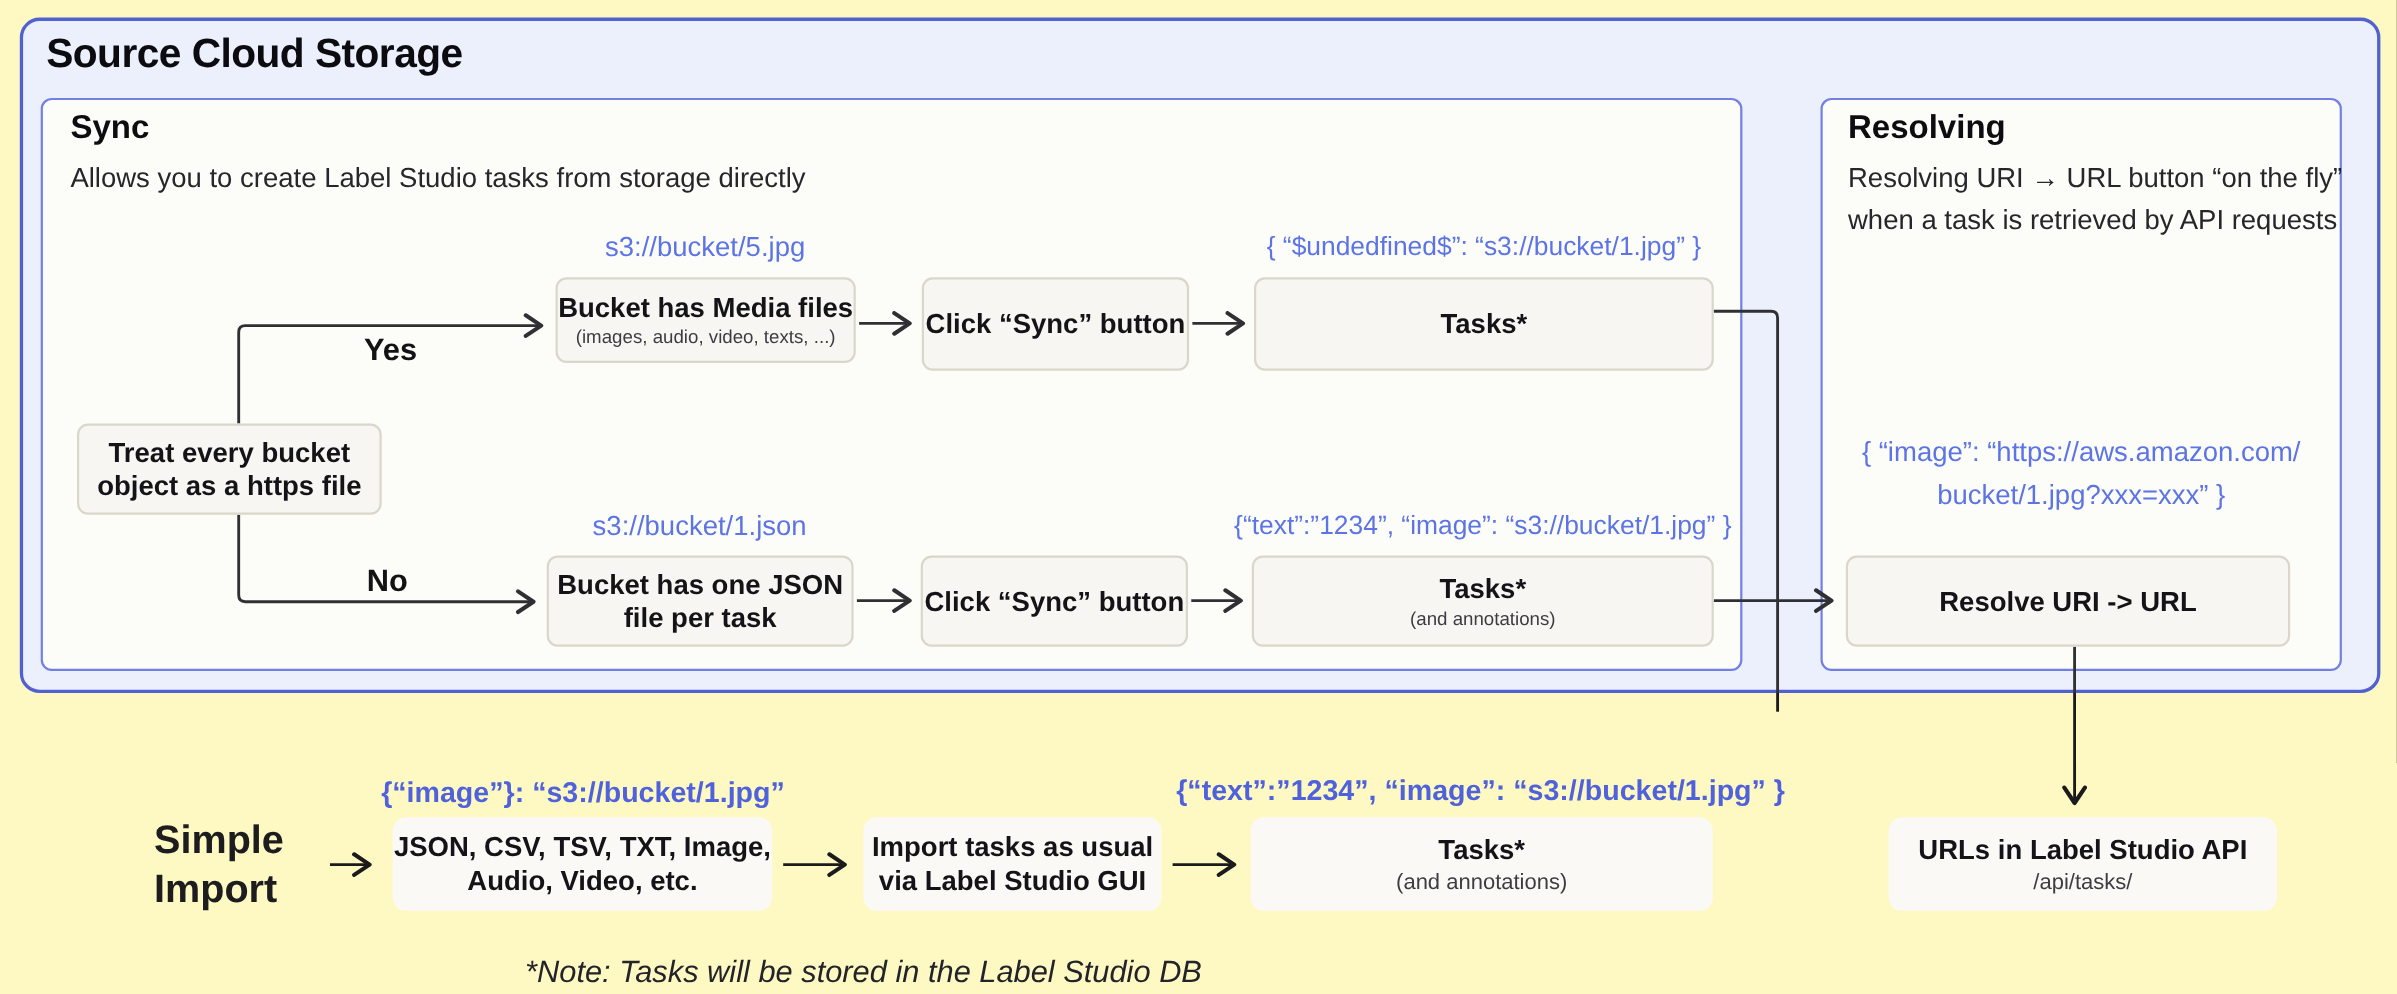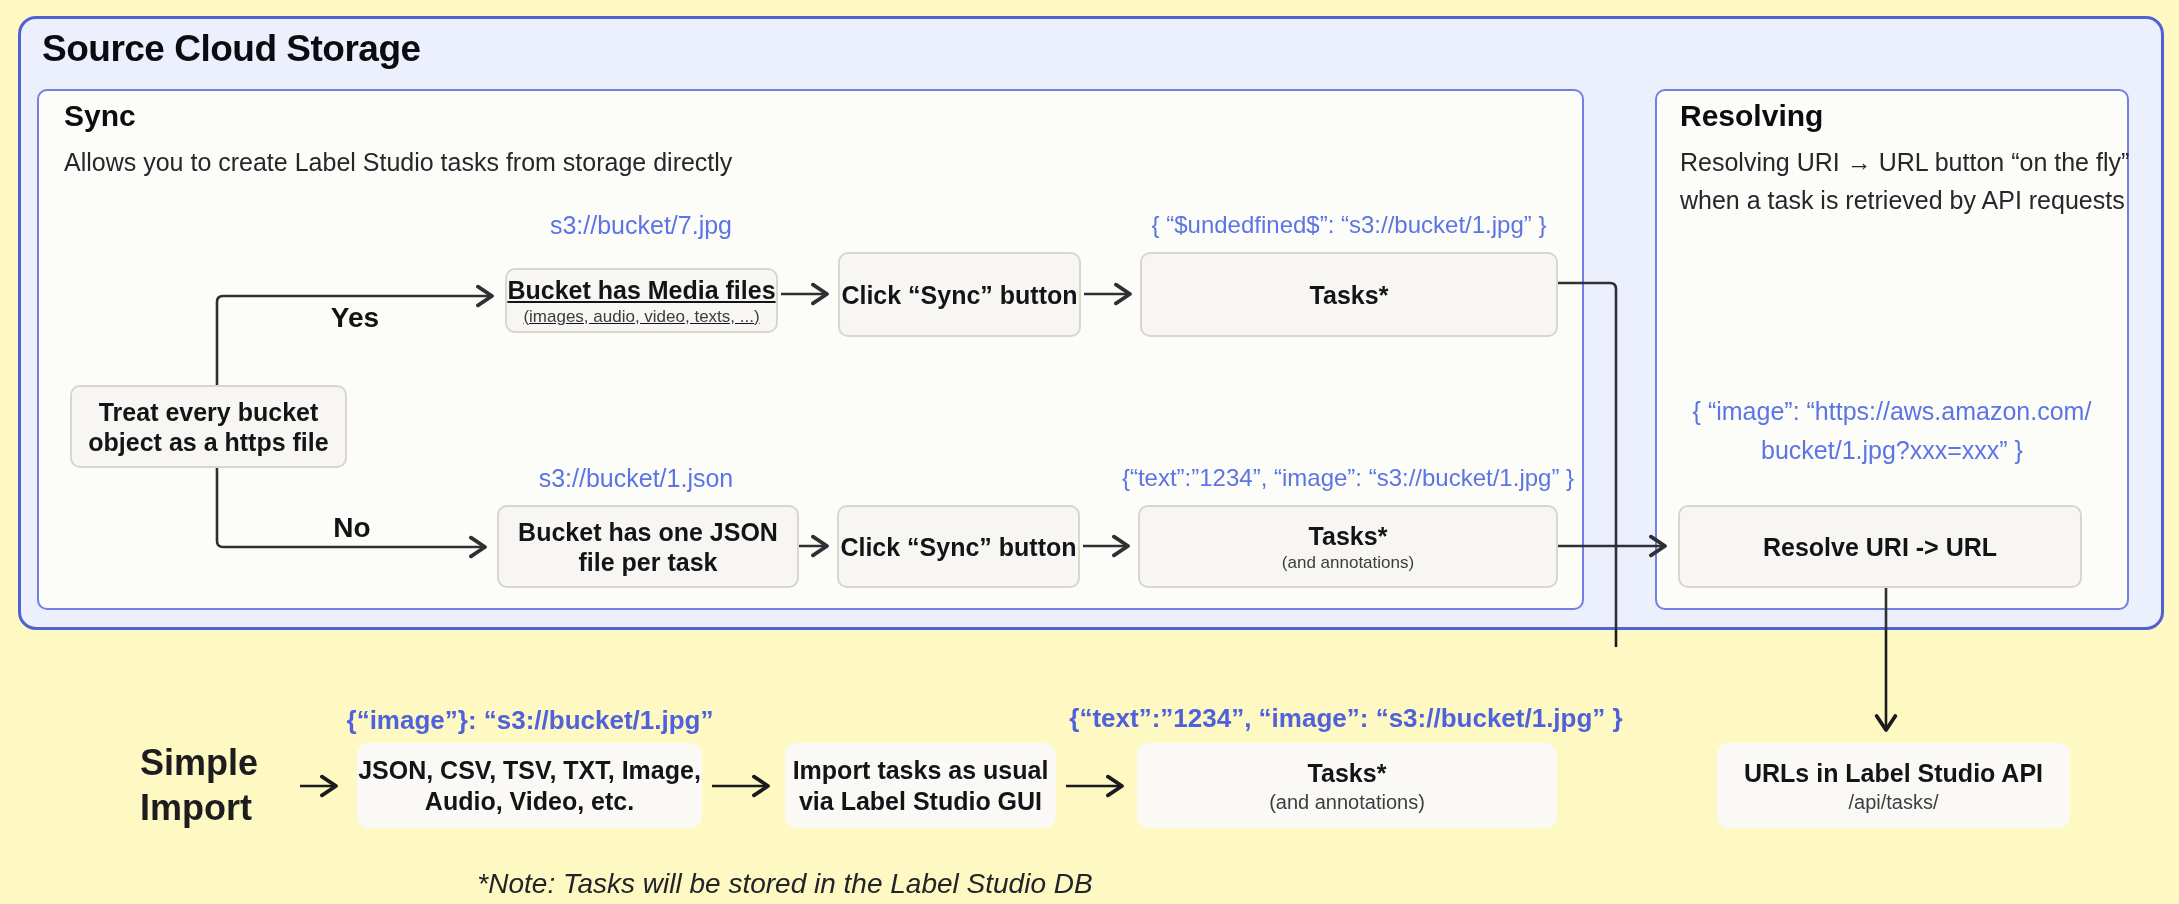--- a/index.html
+++ b/index.html
@@ -133,35 +133,35 @@
     </g>
   </svg>
 
   <div class="fbox" style="left:70px; top:385px; width:277px; height:83px;">
     <span class="t">Treat every bucket</span>
     <span class="t">object as a https file</span>
   </div>
   <div class="branch-label" style="left:355px; top:302px;">Yes</div>
   <div class="branch-label" style="left:352px; top:512px;">No</div>
 
-  <div class="blue-label uri" style="left:641px; top:211px;">s3://bucket/7.jpg</div>
-  <div class="fbox" style="left:505px; top:268px; width:273px; height:65px;text-decoration:underline;">
+  <div class="blue-label uri" style="left:641px; top:211px;">s3://bucket/5.jpg</div>
+  <div class="fbox" style="left:505px; top:252px; width:273px; height:78px;">
     <span class="t">Bucket has Media files</span>
     <span class="s">(images, audio, video, texts, ...)</span>
   </div>
   <div class="fbox" style="left:838px; top:252px; width:243px; height:85px;">
     <span class="t">Click “Sync” button</span>
   </div>
   <div class="blue-label" style="left:1349px; top:211px;">{ “$undedfined$”: “s3://bucket/1.jpg” }</div>
   <div class="fbox" style="left:1140px; top:252px; width:418px; height:85px;">
     <span class="t">Tasks*</span>
   </div>
 
   <div class="blue-label uri" style="left:636px; top:464px;">s3://bucket/1.json</div>
-  <div class="fbox" style="left:497px; top:505px; width:302px; height:83px;">
+  <div class="fbox" style="left:497px; top:505px; width:279px; height:83px;">
     <span class="t">Bucket has one JSON</span>
     <span class="t">file per task</span>
   </div>
   <div class="fbox" style="left:837px; top:505px; width:243px; height:83px;">
     <span class="t">Click “Sync” button</span>
   </div>
   <div class="blue-label" style="left:1348px; top:464px;">{“text”:”1234”,  “image”: “s3://bucket/1.jpg” }</div>
   <div class="fbox" style="left:1138px; top:505px; width:420px; height:83px;">
     <span class="t">Tasks*</span>
     <span class="s">(and annotations)</span>

